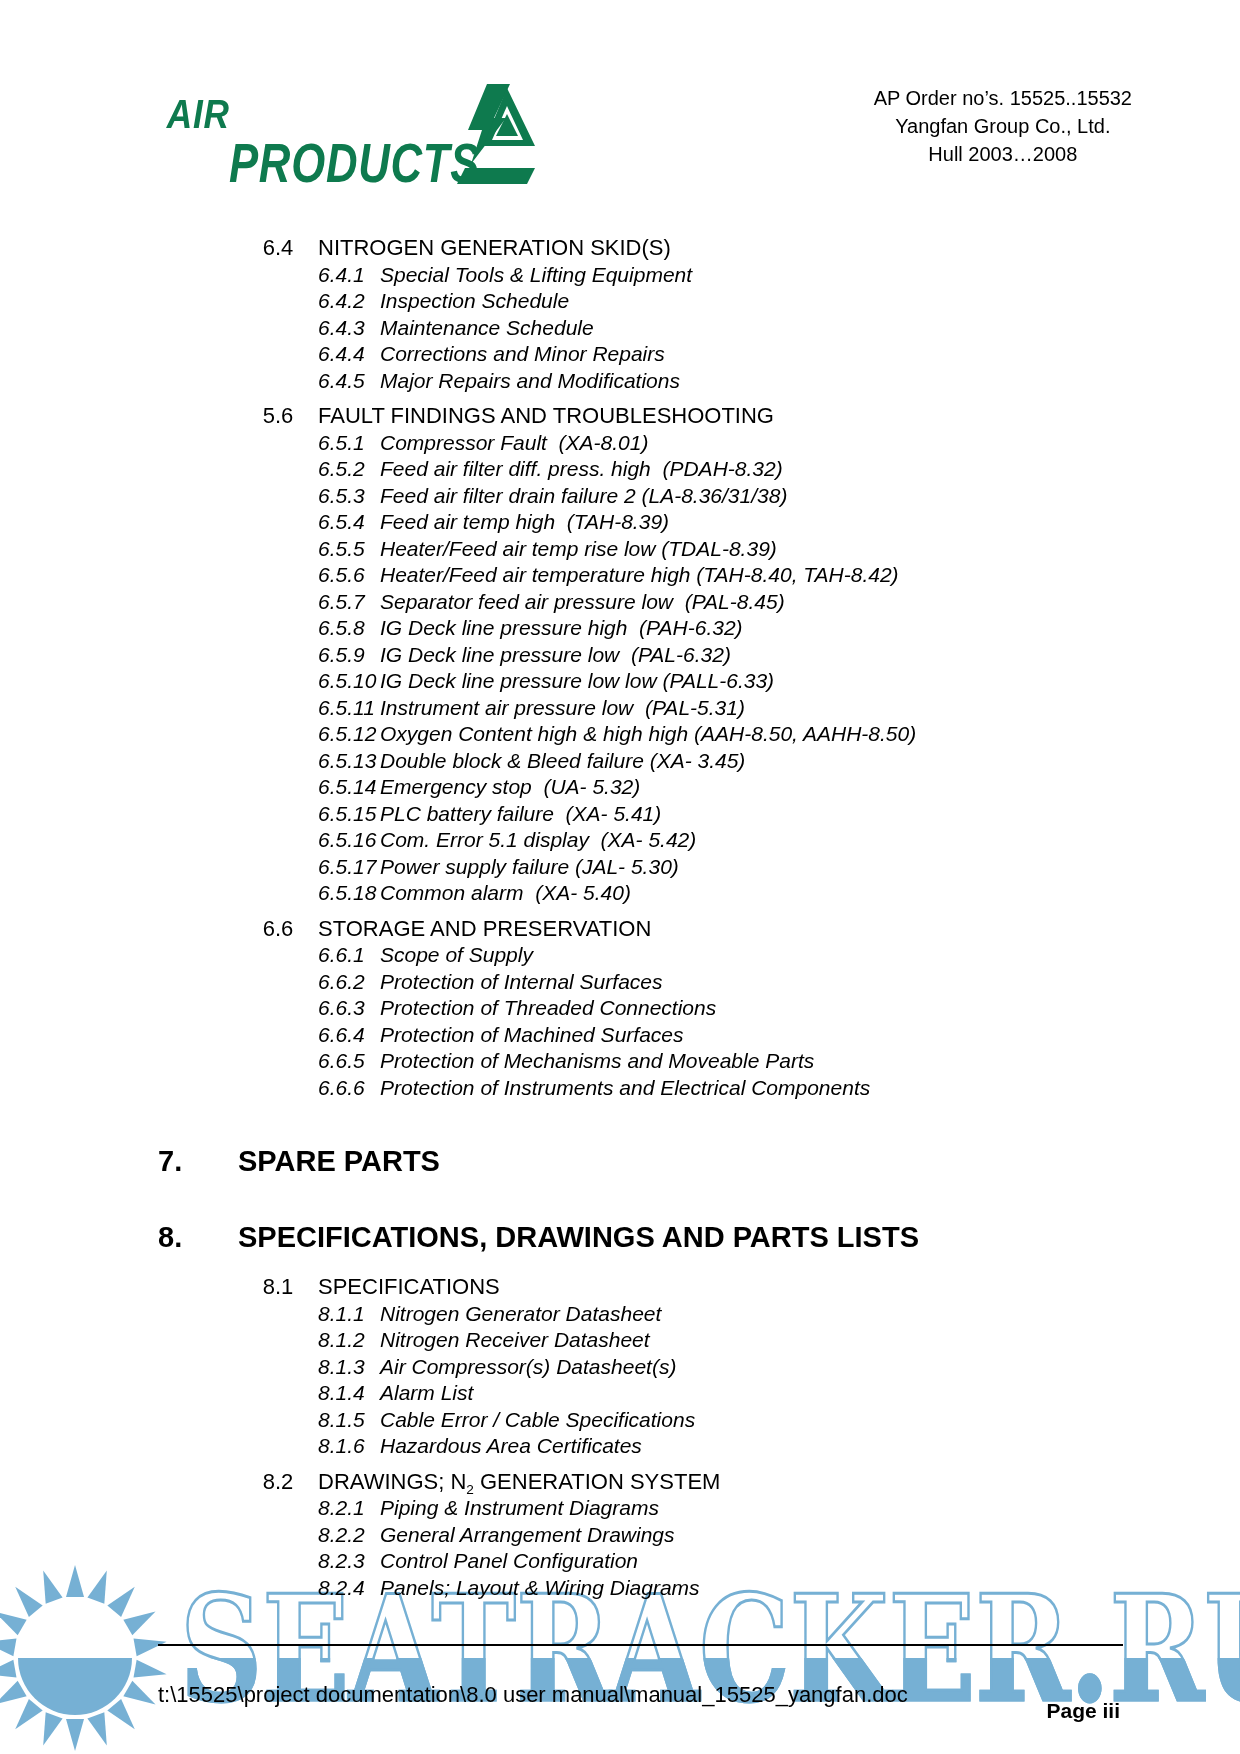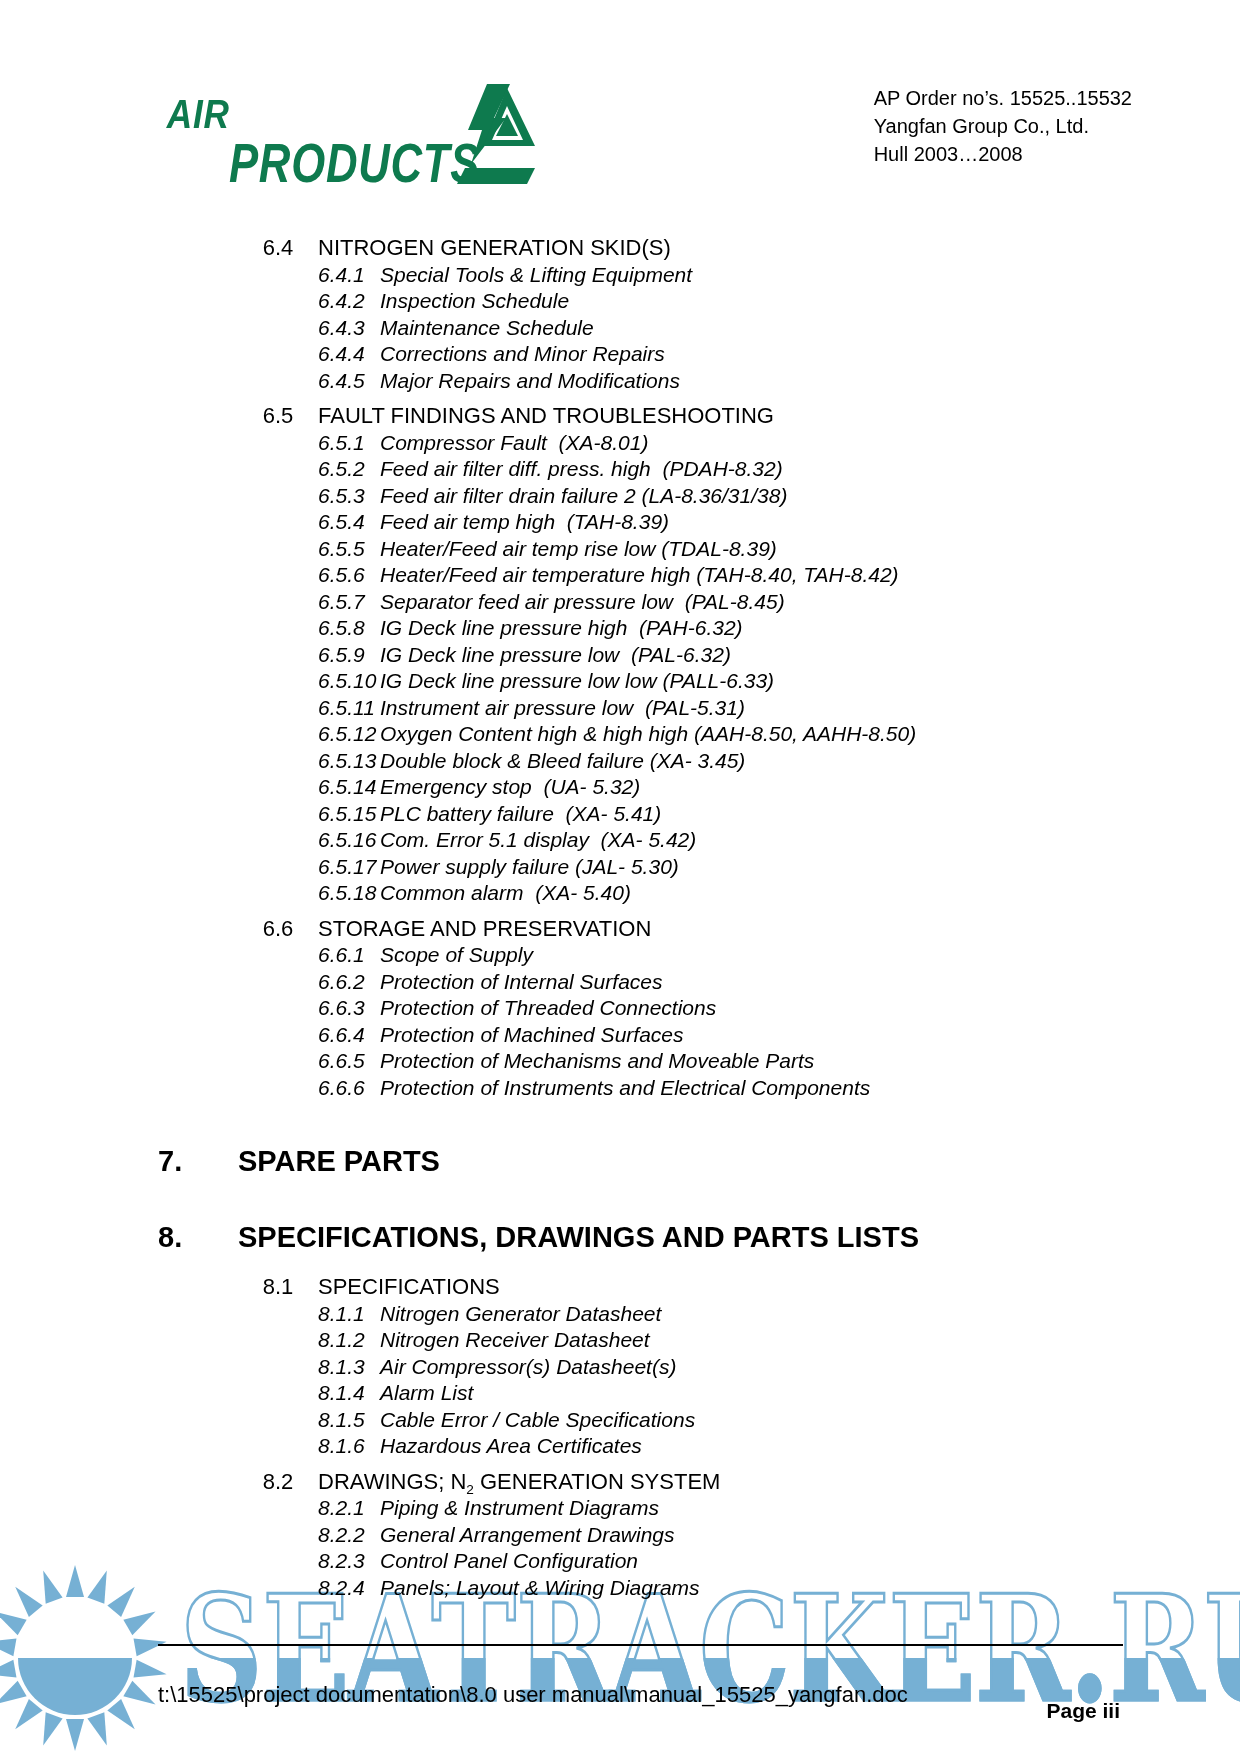--- a/index.html
+++ b/index.html
@@ -12,21 +12,21 @@
   
   .logo-text {
     position:absolute; left:158px; top:94px; width:276px; text-align:left;
     color:#0e7a4e; font-weight:bold; font-style:italic; line-height:1;
   }
   .logo-line1 { display:inline-block; font-size:40px; transform:scaleX(0.88); transform-origin:right center; letter-spacing:1px; }
   .logo-line2 { display:inline-block; font-size:56px; margin-top:1px; transform:scaleX(0.78); transform-origin:right center; letter-spacing:1px; }
   .logo-emblem { position:absolute; left:443px; top:84px; }
 
   .order-block {
-    position:absolute; top:84px; right:108px; text-align:left;
+    position:absolute; top:84px; right:108px; text-align:center;
     font-size:20px; line-height:28px;
   }
 
   
   .toc { position:relative; z-index:1; padding:226px 60px 0 158px; }
   .row { display:flex; align-items:baseline; }
   .row .title { white-space:pre;text-align:center; }
   .row.item { padding-left:160px; font-style:italic; font-size:21px; line-height:26.5px; }
   .row.item .num { width:62px; flex:0 0 auto; }
   .row.section { padding-left:80px; font-size:22px; line-height:26.5px; margin-top:9px; }
@@ -122,21 +122,21 @@
       </div>
       <div class="row item">
         <span class="num">6.4.4</span>
         <span class="title">Corrections and Minor Repairs</span>
       </div>
       <div class="row item">
         <span class="num">6.4.5</span>
         <span class="title">Major Repairs and Modifications</span>
       </div>
       <div class="row section">
-        <span class="num">6.5</span>
+        <span class="num">5.6</span>
         <span class="title">FAULT FINDINGS AND TROUBLESHOOTING</span>
       </div>
       <div class="row item">
         <span class="num">6.5.1</span>
         <span class="title">Compressor Fault  (XA-8.01)</span>
       </div>
       <div class="row item">
         <span class="num">6.5.2</span>
         <span class="title">Feed air filter diff. press. high  (PDAH-8.32)</span>
       </div>

